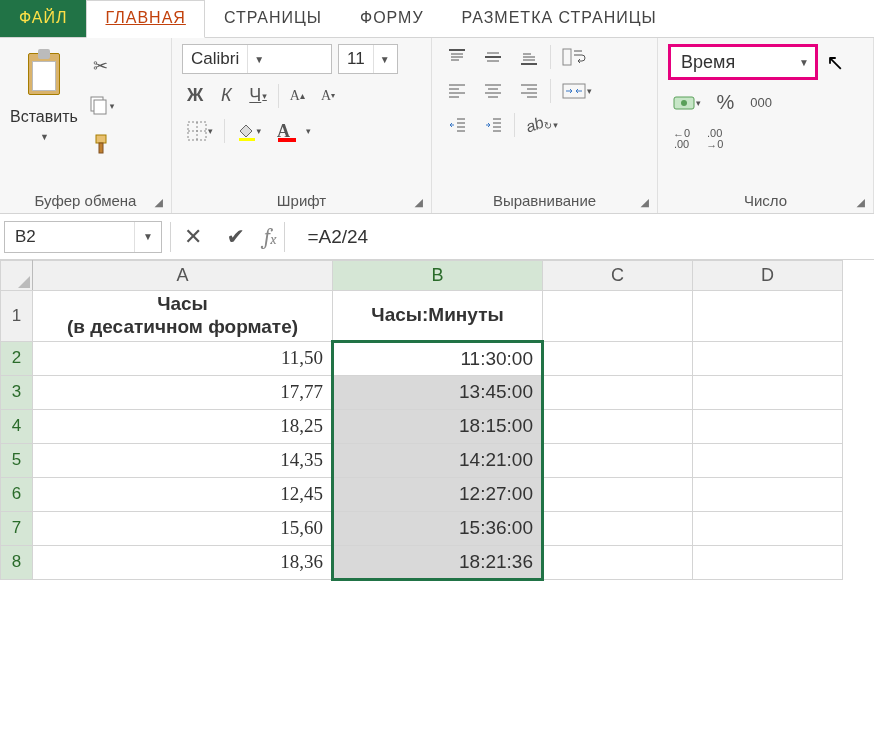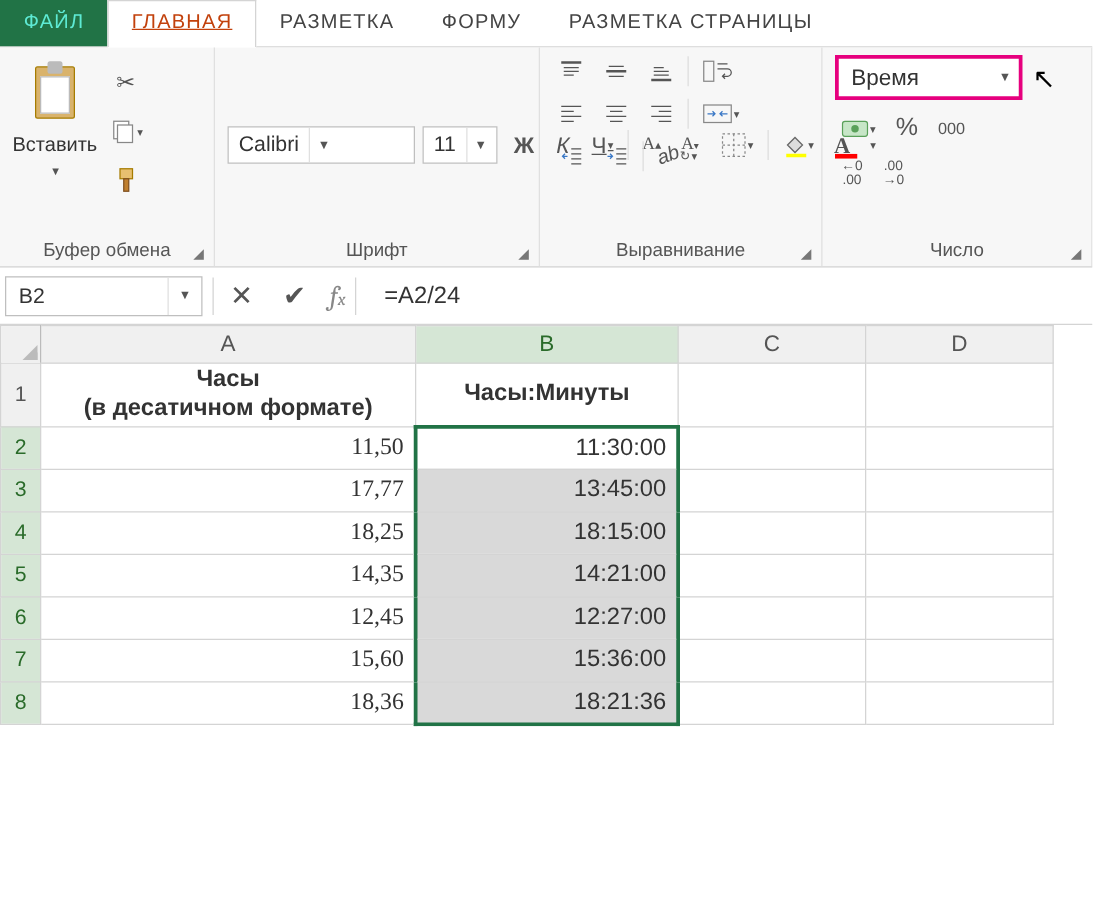--- a/index.html
+++ b/index.html
@@ -1,21 +1,21 @@
 <!DOCTYPE html>
 <html><head>
 <meta charset="utf-8">
 <style>
   * { box-sizing: border-box; margin: 0; padding: 0; }
   body { font-family: "Segoe UI", Arial, sans-serif; font-size: 14px; background: #fff; color: #333; width: 874px; }
   
   
   .tabs { display: flex; align-items: stretch; height: 38px; background: #fff; border-bottom: 1px solid #d4d4d4; }
   .tab { padding: 8px 18px; font-size: 16px; letter-spacing: 1px; color: #444; cursor: pointer; border: 1px solid transparent; }
-  .tab.file { background: #217346; color: #5eead4; }
+  .tab.file { background: #217346; color: #fde047; }
   .tab.active { background: #fff; color: #c2410c; border: 1px solid #d4d4d4; border-bottom: 1px solid #fff; margin-bottom: -1px; text-decoration: underline; }
   
   
   .ribbon { display: flex; align-items: stretch; background: #f7f7f7; border-bottom: 1px solid #d4d4d4; height: 176px; }
   .group { display: flex; flex-direction: column; border-right: 1px solid #e0e0e0; padding: 4px 4px 2px 4px; }
   .group-body { flex: 1; display: flex; align-items: flex-start; gap: 4px; padding: 2px 6px; }
   .group-label { display: flex; justify-content: center; align-items: center; font-size: 15px; color: #555; padding: 2px 0 2px 0; position: relative; }
   .group-label .launcher { position: absolute; right: 4px; bottom: 2px; font-size: 11px; color: #777; }
   
   .col { display: flex; flex-direction: column; gap: 4px; align-items: center; }
@@ -73,21 +73,21 @@
   .underline { text-decoration:underline; }
   
   svg { display:block; }
 </style>
 </head>
 <body>
 
 <div class="tabs">
   <div class="tab file">ФАЙЛ</div>
   <div class="tab active">ГЛАВНАЯ</div>
-  <div class="tab">РАЗМЕТКА</div>
+  <div class="tab">СТРАНИЦЫ</div>
   <div class="tab">ФОРМУ</div>
   <div class="tab">РАЗМЕТКА СТРАНИЦЫ</div>
 </div>
 
 <div class="ribbon">
 
   <div class="group" style="width:172px">
     <div class="group-body">
       <div class="paste-big">
         <div class="btn" style="height:auto;padding:2px;">
@@ -123,21 +123,21 @@
         </div>
       </div>
     </div>
     <div class="group-label">
       <span>Буфер обмена</span>
       <span class="launcher">◢</span>
     </div>
   </div>
 
   <div class="group" style="width:260px">
-    <div class="group-body" style="flex-direction:row;gap:8px;align-items:stretch;">
+    <div class="group-body" style="flex-direction:column;gap:8px;align-items:stretch;">
       <div class="row">
         <div class="combo" style="width:150px">
           <span>Calibri</span>
           <div class="caret">▼</div>
         </div>
         <div class="combo" style="width:60px">
           <span>11</span>
           <div class="caret">▼</div>
         </div>
       </div>

